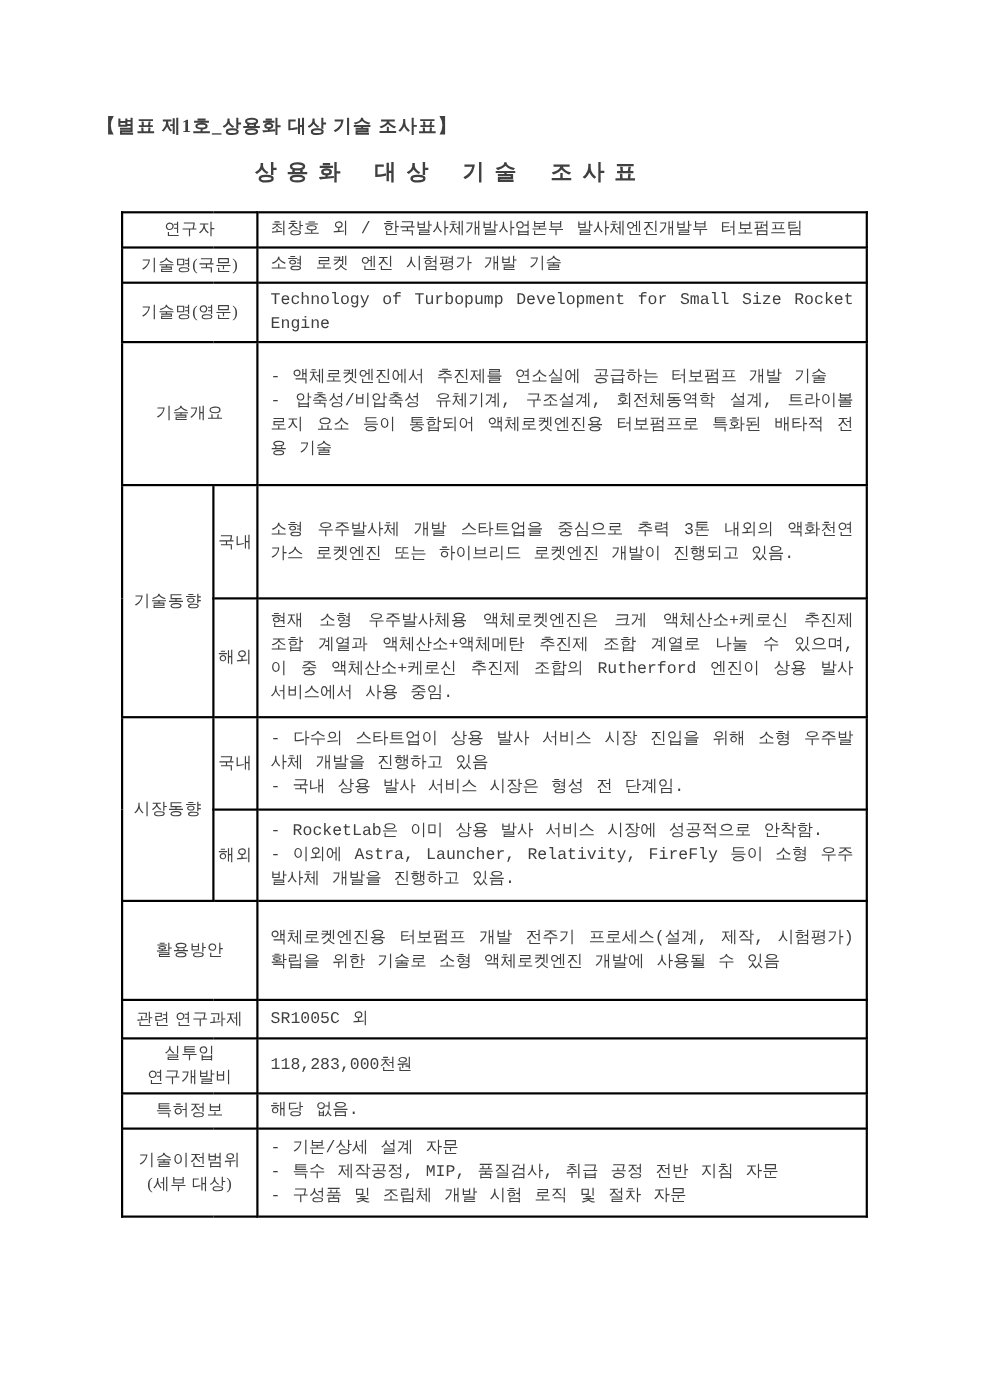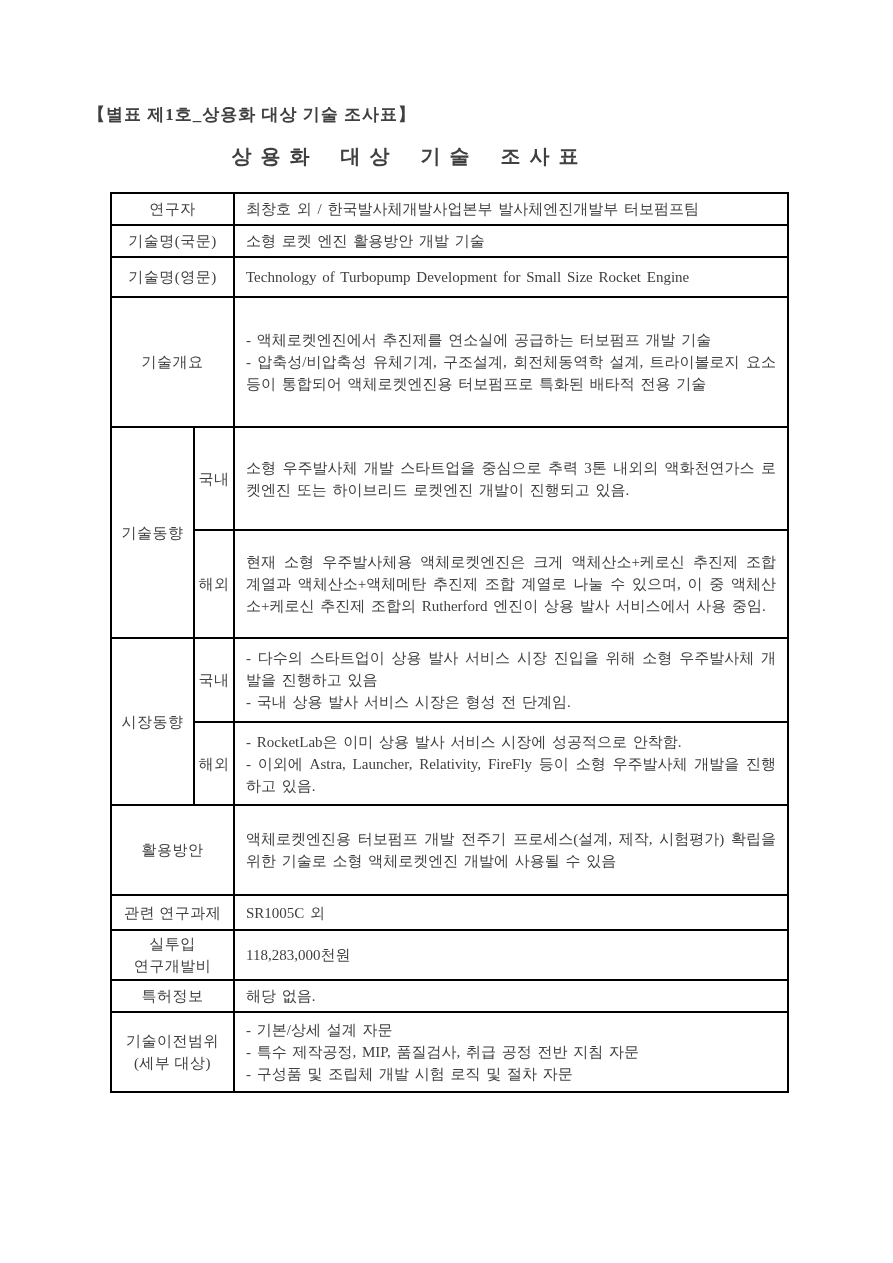--- a/index.html
+++ b/index.html
@@ -71,20 +71,21 @@
     white-space: pre-line;
     padding: 2px 2px;
     letter-spacing: 0.5px;
   }
 
   td.content {
     text-align: justify;
     white-space: pre-line;
     padding: 4px 11px;
     word-spacing: 2px;
+    font-family: Liberation Mono, monospace;
   }
 
   
   tr.r-researcher  { height: 19px;  }
   tr.r-kor         { height: 26px;  }
   tr.r-eng         { height: 40px;  }
   tr.r-overview    { height: 130px; }
   tr.r-trend-dom   { height: 103px; }
   tr.r-trend-ovs   { height: 108px; }
   tr.r-market-dom  { height: 84px;  }
@@ -112,21 +113,21 @@
     </colgroup>
     <tbody>
 
       <tr class="r-researcher">
         <td class="label" colspan="2">연구자</td>
         <td class="content">최창호 외 / 한국발사체개발사업본부 발사체엔진개발부 터보펌프팀</td>
       </tr>
 
       <tr class="r-kor">
         <td class="label" colspan="2">기술명(국문)</td>
-        <td class="content">소형 로켓 엔진 활용방안 개발 기술</td>
+        <td class="content">소형 로켓 엔진 시험평가 개발 기술</td>
       </tr>
 
       <tr class="r-eng">
         <td class="label" colspan="2">기술명(영문)</td>
         <td class="content">Technology of Turbopump Development for Small Size Rocket Engine</td>
       </tr>
 
       <tr class="r-overview">
         <td class="label" colspan="2">기술개요</td>
         <td class="content">- 액체로켓엔진에서 추진제를 연소실에 공급하는 터보펌프 개발 기술

